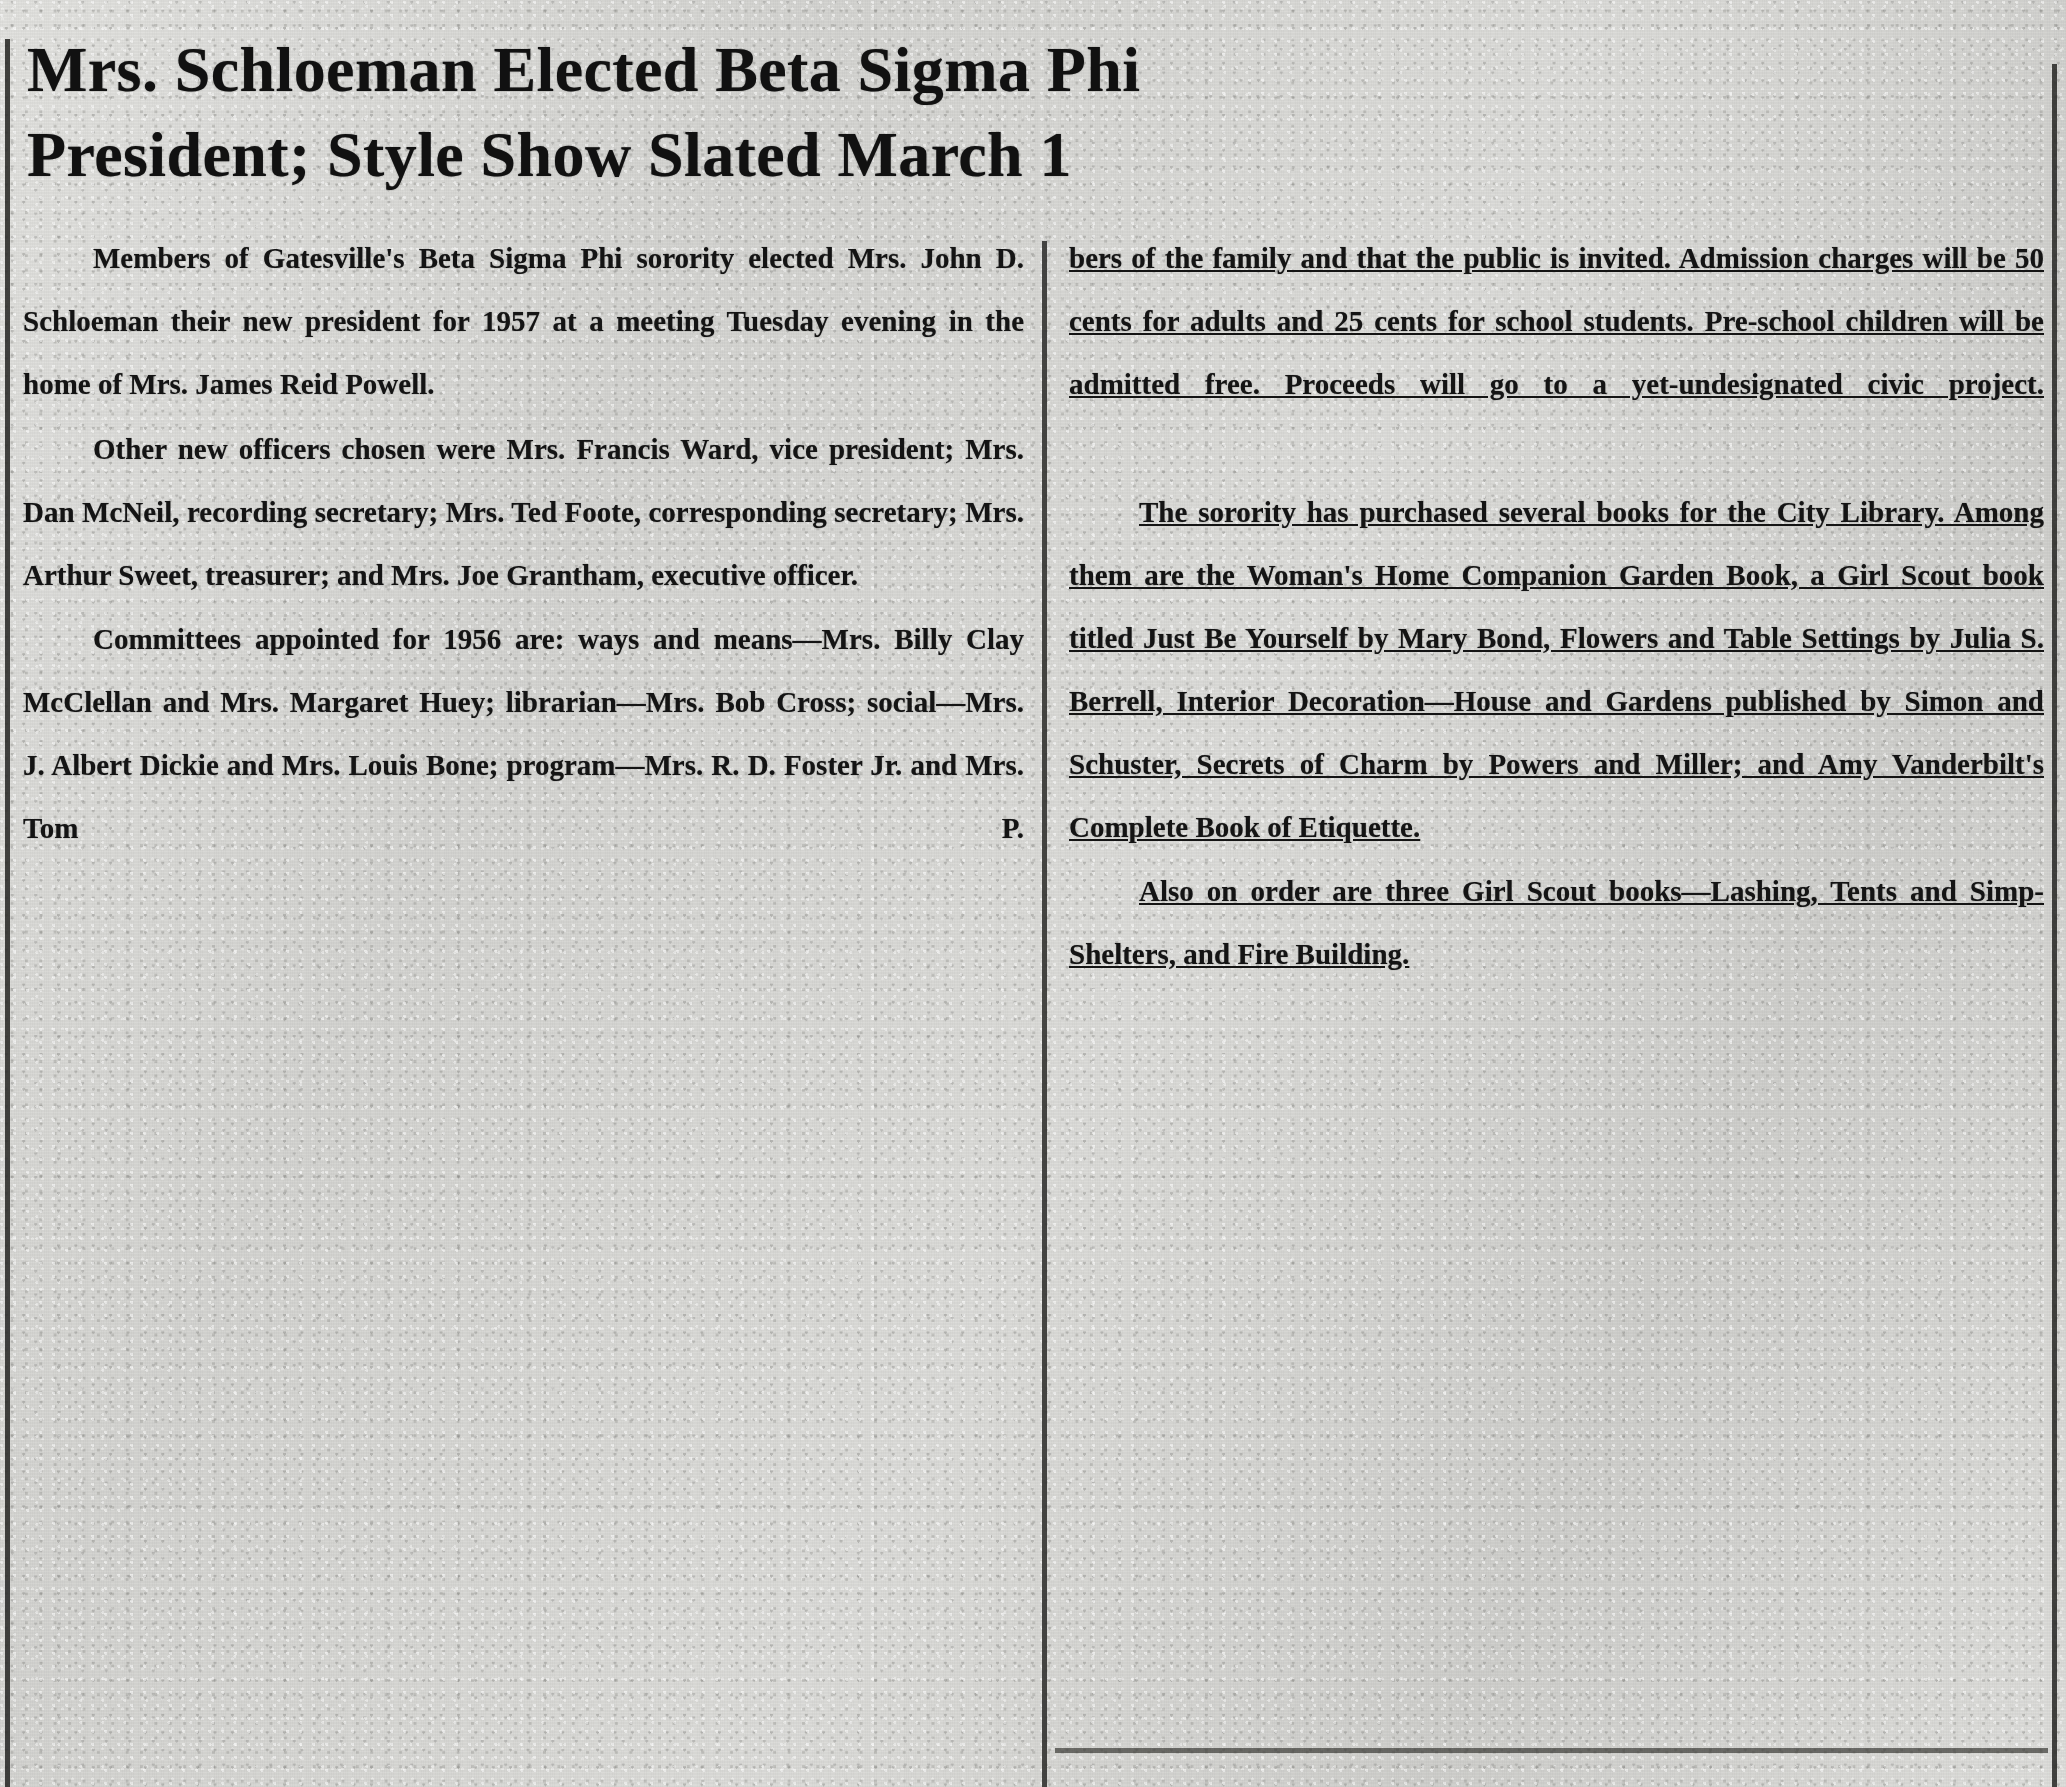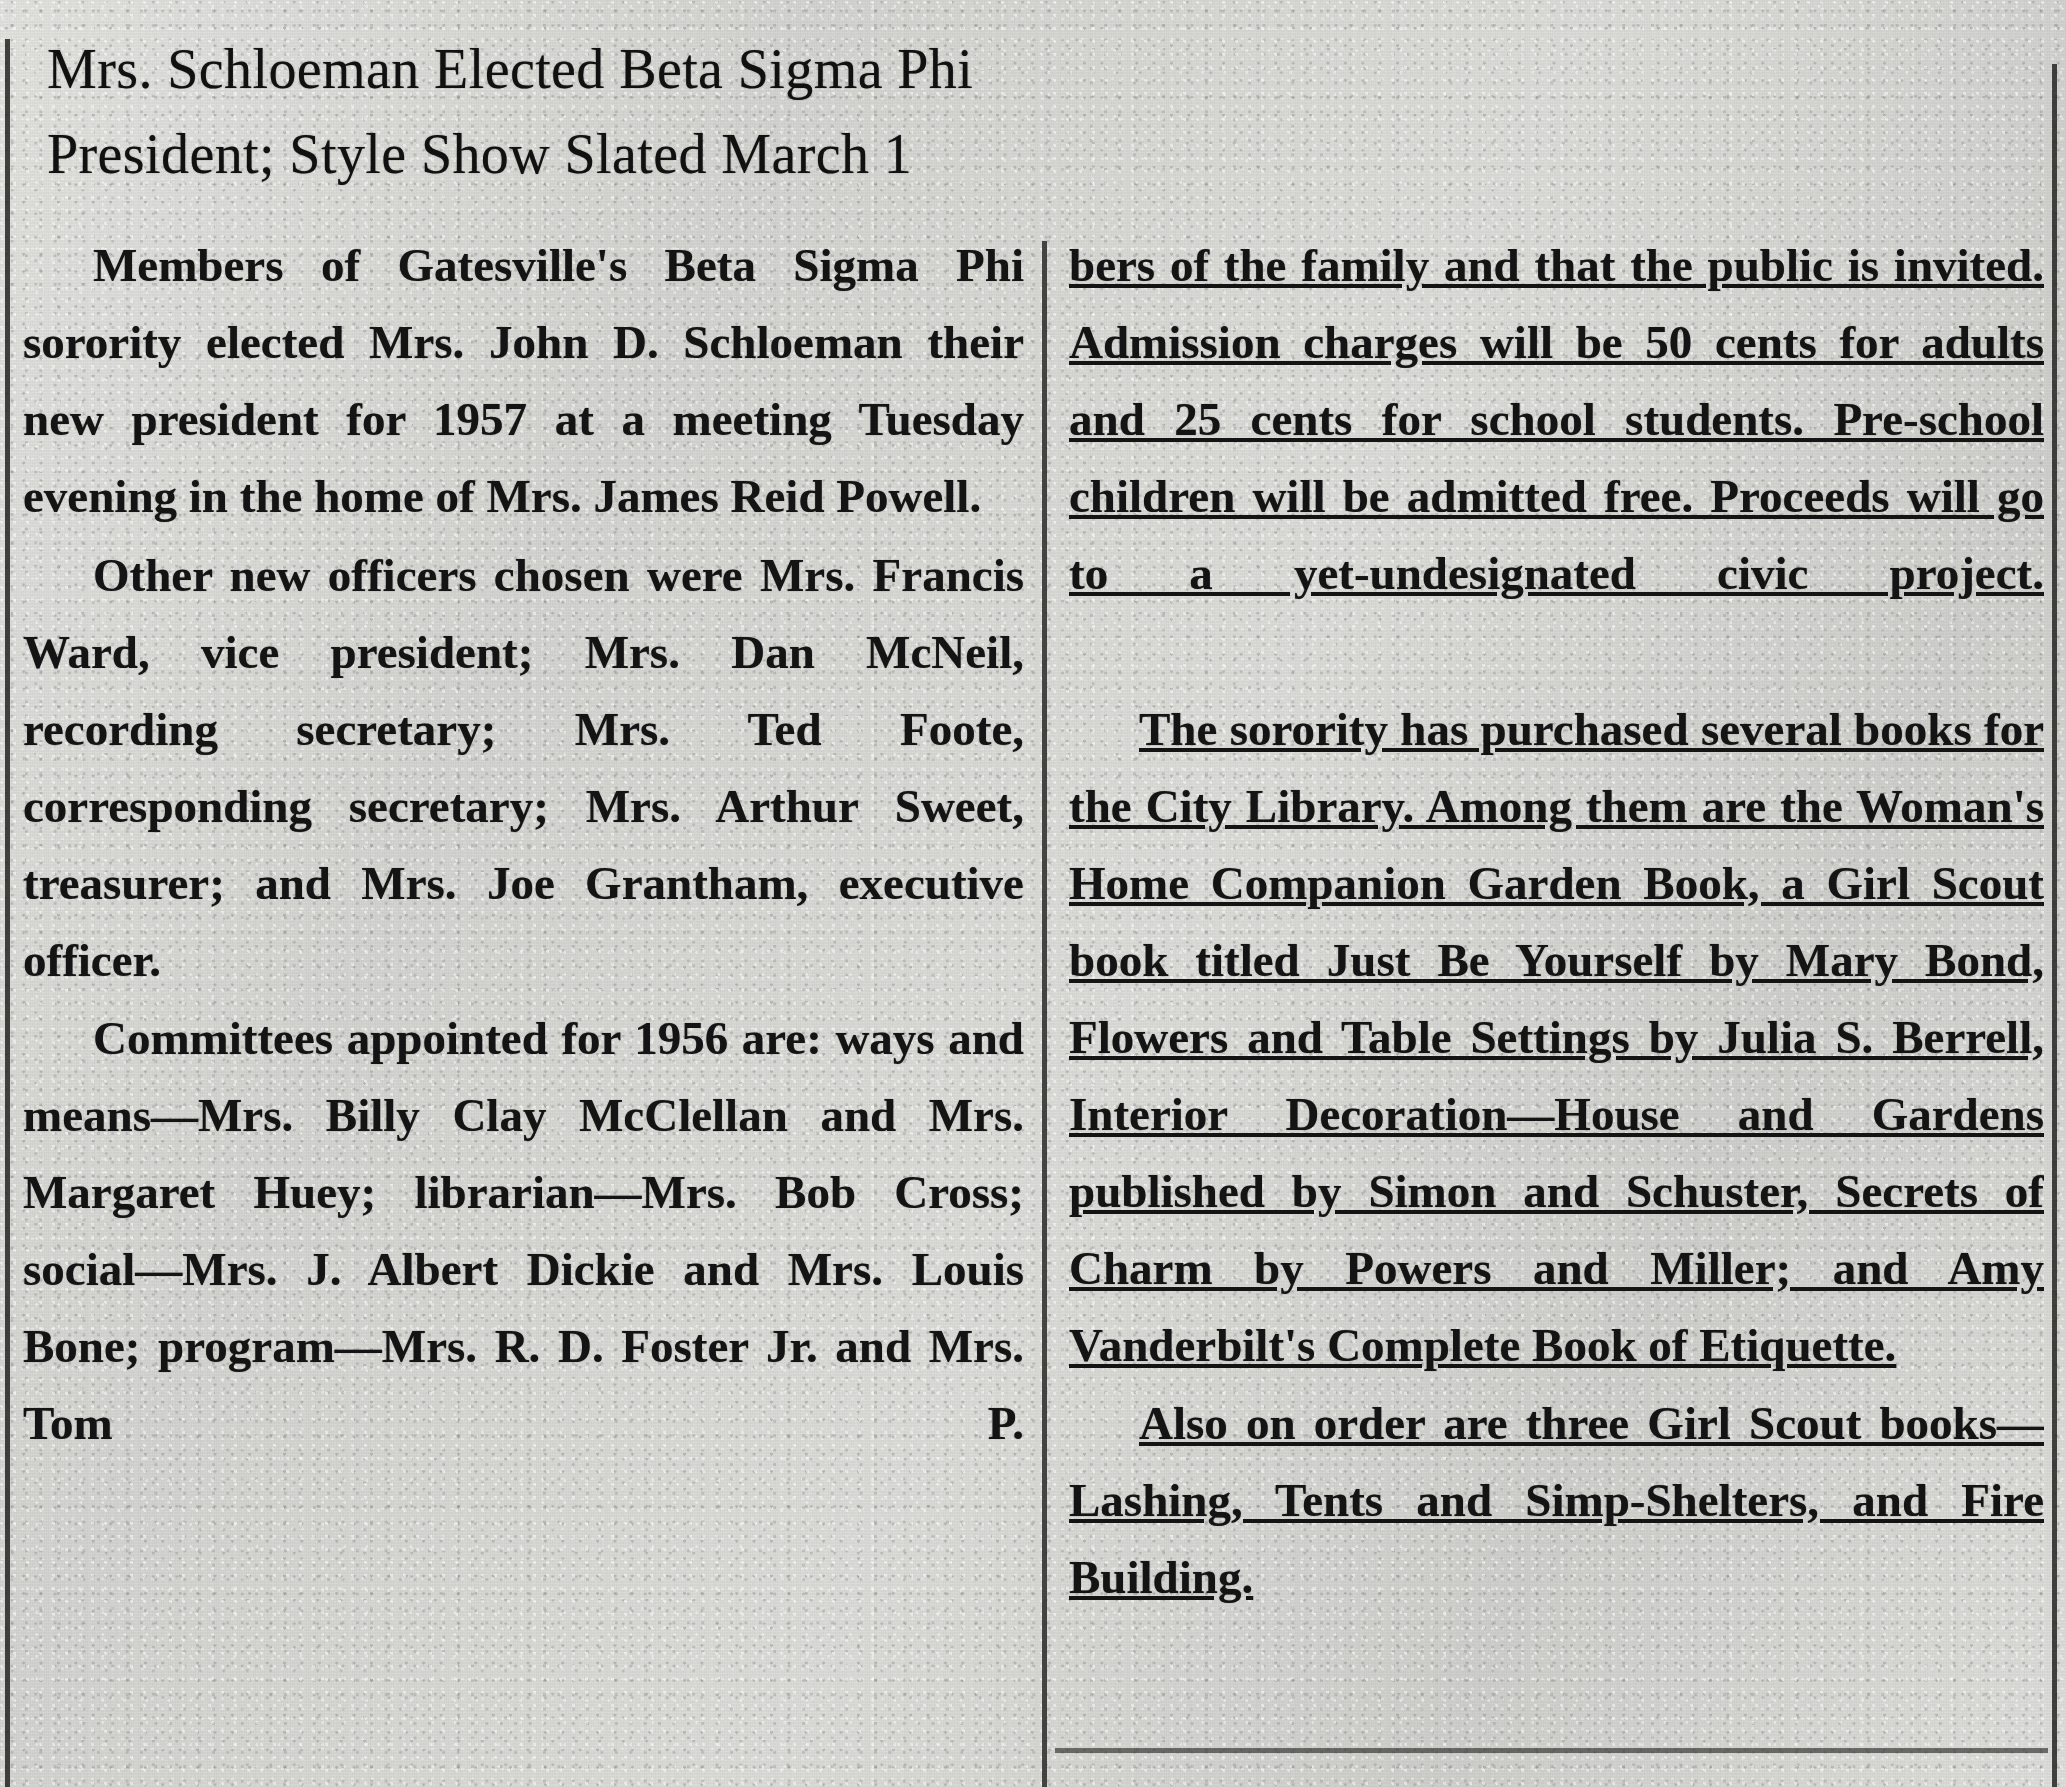--- a/index.html
+++ b/index.html
@@ -59,50 +59,49 @@
 
   
   #headline {
     position: absolute;
     left: 27px;
     top: 27px;
     width: 2002px;
   }
   .headline-line {
     font-family: "Liberation Serif", "DejaVu Serif", serif;
-    font-weight: 400;
-    font-size: 56px;
+    font-weight: 700;
+    font-size: 64px;
     line-height: 85px;
     letter-spacing: 0.4px;
     color: #111;
     white-space: nowrap;
     text-shadow: 0 0 1.2px rgba(20,20,20,0.55);
-    margin-left: 20px;
   }
 
   
   #columns {
     position: absolute;
     left: 0;
     top: 227px;
     width: 2066px;
   }
   .column {
     position: absolute;
     top: 0;
   }
   #col-left  { left: 23px;   width: 1001px; }
   #col-right { left: 1069px; width: 975px; }
 
   .para {
     margin: 0 0 1.5px 0;
     font-family: "Liberation Serif", "DejaVu Serif", serif;
     font-weight: 700;
-    font-size: 47px;
-    line-height: 77px;
+    font-size: 29px;
+    line-height: 63px;
     text-align: justify;
     text-justify: inter-word;
     color: #141414;
     text-indent: 70px;
     text-shadow: 0 0 1.1px rgba(25,25,25,0.50);
     -webkit-hyphens: none;
     hyphens: none;
   }
   .para.cont { text-indent: 0; }
   .para:last-child { margin-bottom: 0; }

